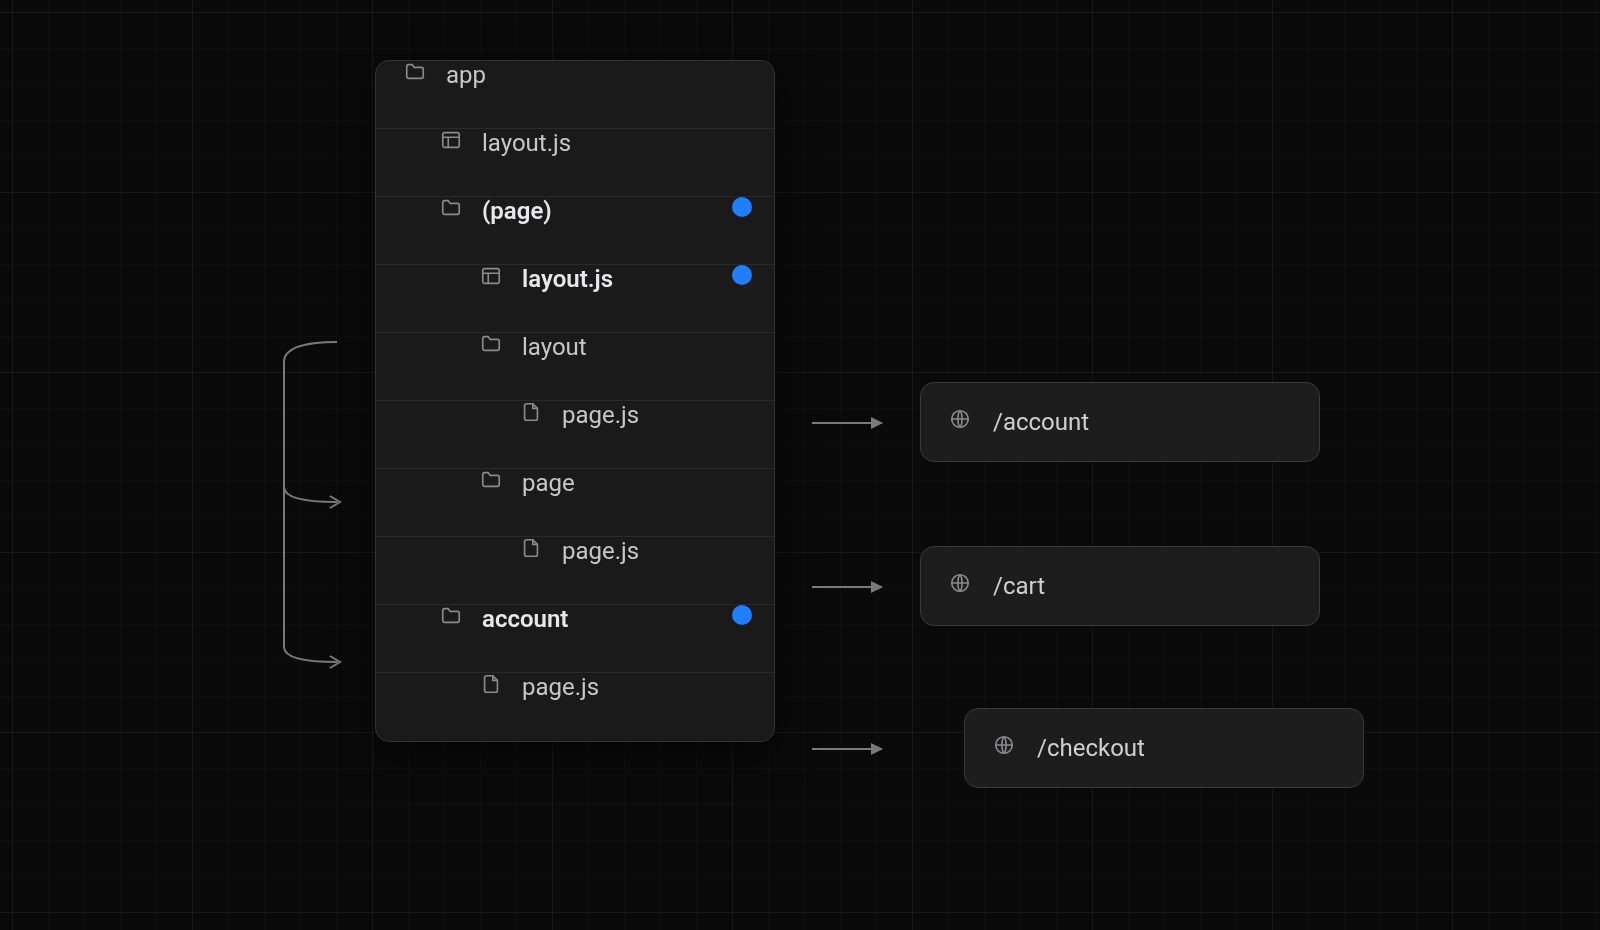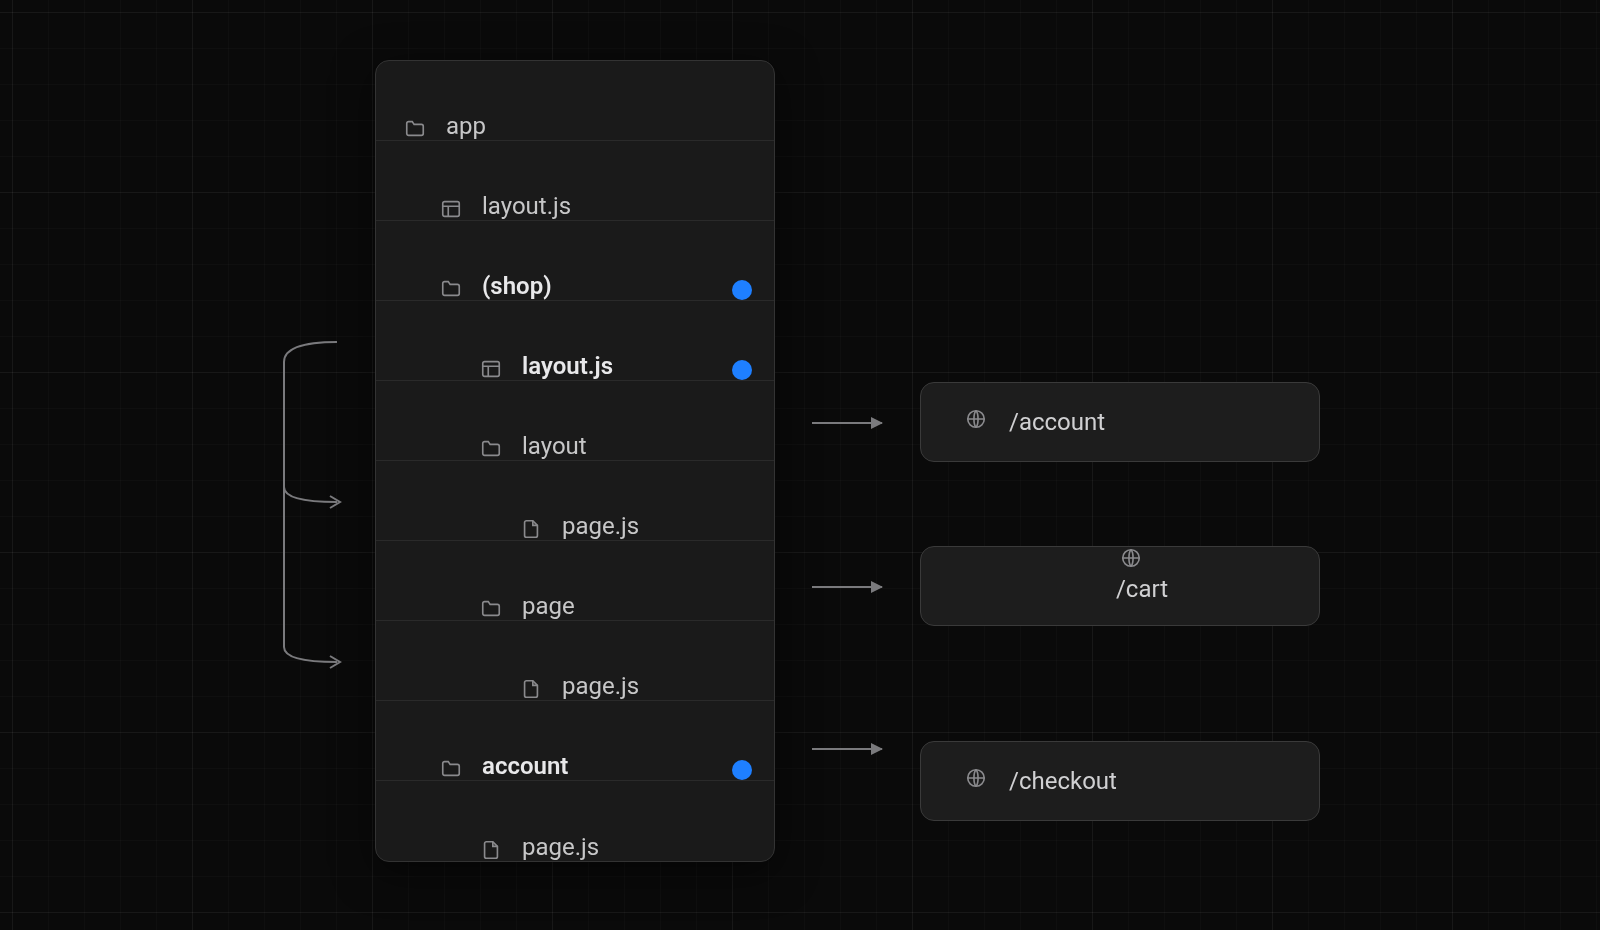--- a/index.html
+++ b/index.html
@@ -33,22 +33,22 @@
     top: 60px;
     width: 400px;
     background: #1a1a1a;
     border: 1px solid #333;
     border-radius: 14px;
     box-shadow: 0 10px 40px rgba(0,0,0,0.5);
     overflow: hidden;
   }
   .row {
     display: flex;
-    align-items: flex-end;
-    height: 80px;
+    align-items: flex-start;
+    height: 68px;
     border-bottom: 1px solid #2a2a2a;
     color: #c7c7c8;
     font-size: 24px;
     position: relative;
   }
   .row:last-child { border-bottom: none; }
   .row .icon {
     width: 22px;
     height: 22px;
     display: inline-flex;
@@ -77,28 +77,28 @@
   .route {
     position: absolute;
     left: 920px;
     width: 400px;
     height: 80px;
     border: 1px solid #3a3a3a;
     border-radius: 14px;
     background: #1d1d1d;
     display: flex;
     align-items: center;
-    padding-left: 44px;
+    padding-left: 28px;
     color: #d0d0d2;
     font-size: 24px;
   }
   .route .icon { margin-right: 22px; color: #8a8a8d; }
   .route.r0 { top: 382px; }
-  .route.r1 { top: 546px; flex-direction: column; }
-  .route.r2 { top: 741px; }
+  .route.r1 { top: 546px; }
+  .route.r2 { top: 708px; margin-left: 44px; }
 
   
   .arrow {
     position: absolute;
     left: 812px;
     width: 70px;
     height: 2px;
     background: #7a7a7d;
   }
   .arrow::after {
@@ -160,21 +160,21 @@
           </svg>
         </span>
       <span class="label">layout.js</span>
     </div>
     <div class="row indent-1 bold">
       <span class="icon">
           <svg class="ic" viewBox="0 0 24 24">
             <path d="M3 6a2 2 0 0 1 2-2h4l2 3h8a2 2 0 0 1 2 2v8a2 2 0 0 1-2 2H5a2 2 0 0 1-2-2Z"></path>
           </svg>
         </span>
-      <span class="label">(shop)</span>
+      <span class="label">(page)</span>
       <span class="dot"></span>
     </div>
     <div class="row indent-2 bold">
       <span class="icon">
           <svg class="ic" viewBox="0 0 24 24">
             <rect x="3" y="4" width="18" height="16" rx="2"></rect>
             <path d="M3 9h18M9 9v11"></path>
           </svg>
         </span>
       <span class="label">layout.js</span>

